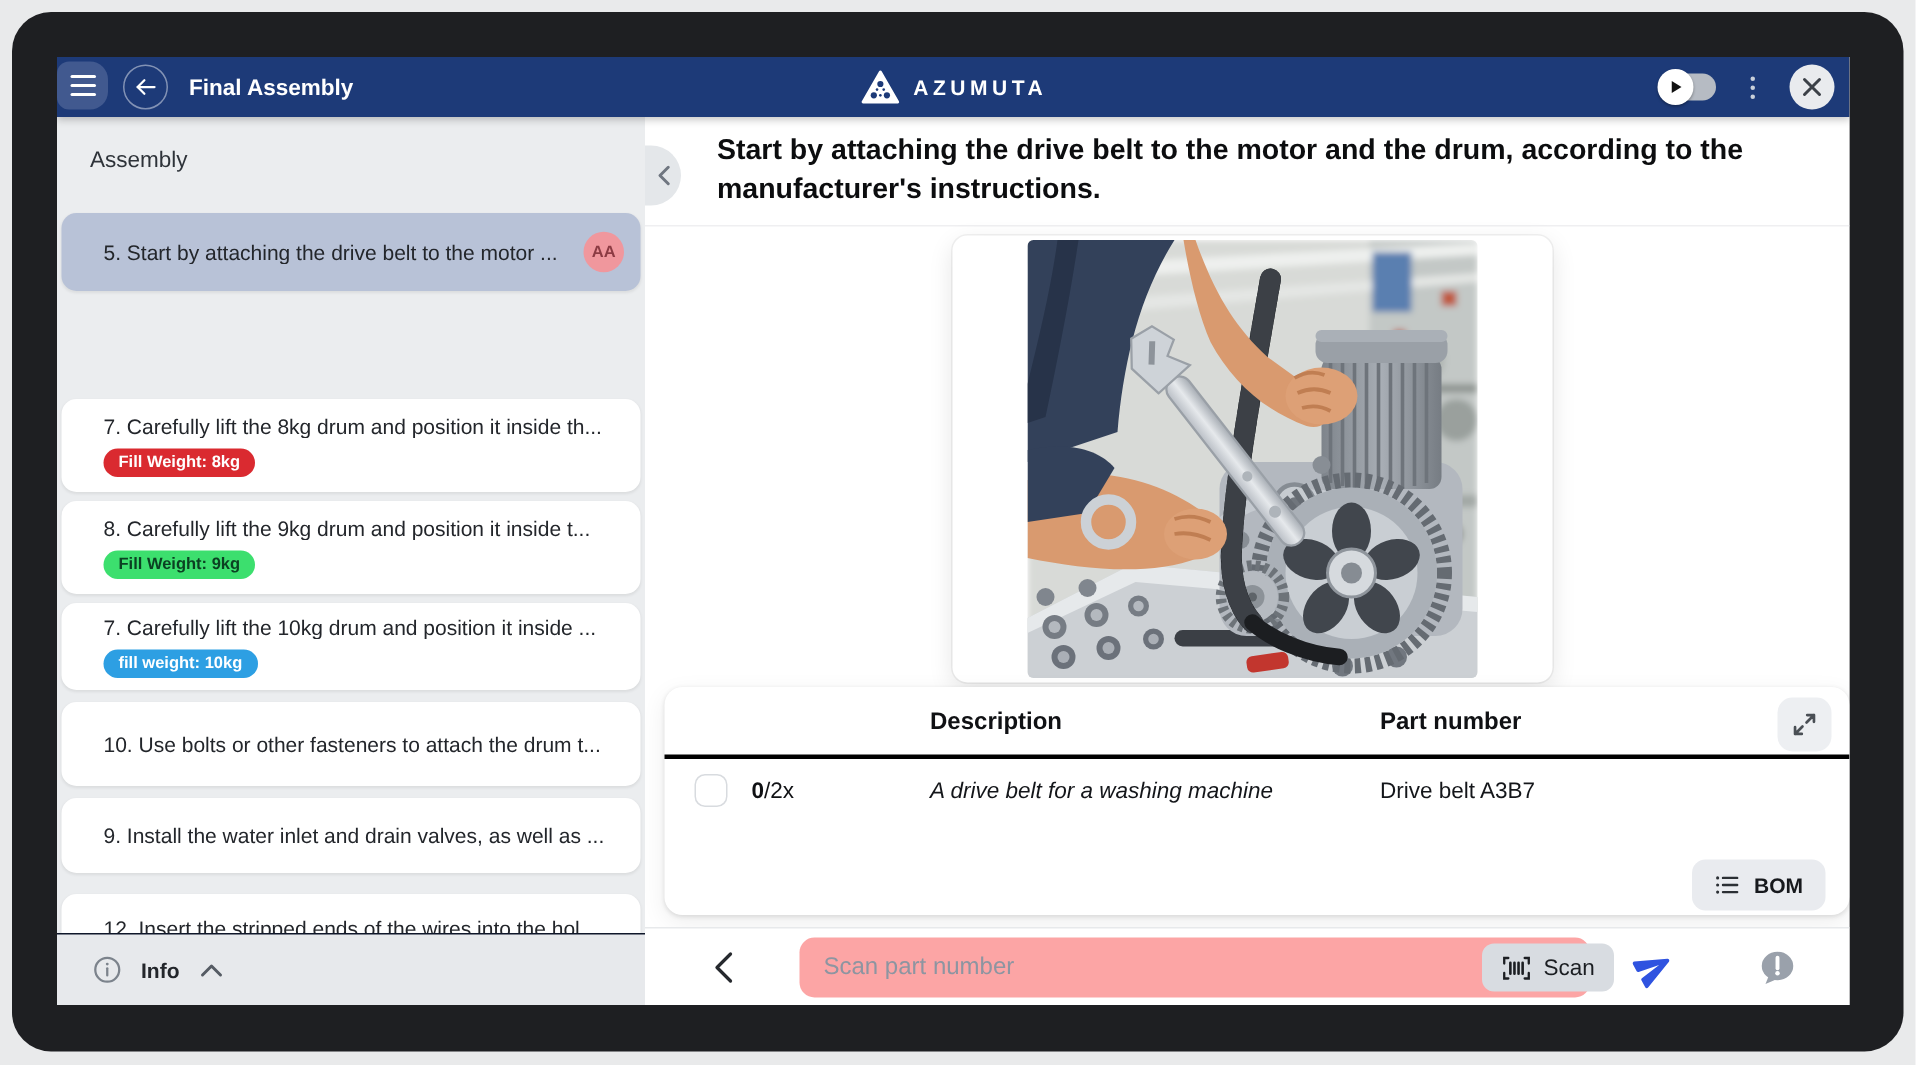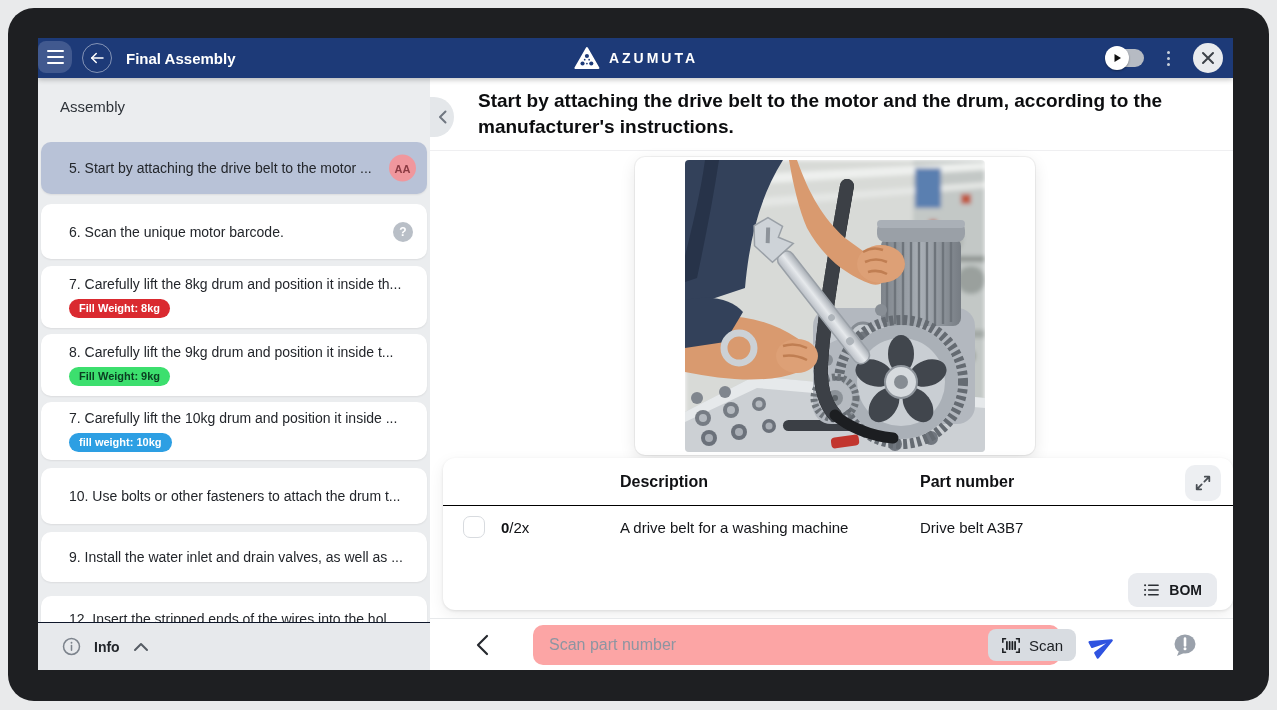--- a/index.html
+++ b/index.html
@@ -125,35 +125,35 @@
     background:#fff; border-radius:10px;
     box-shadow:0 0 0 1px rgba(0,0,0,.05), 0 5px 16px rgba(0,0,0,.10);
     display:flex; align-items:center; justify-content:center;
   }
   .photo { width:300px; height:292px; border-radius:4px; overflow:hidden; }
   .bom-card {
     position:absolute; left:13px; top:380px; width:790px; height:152px;
     background:#fff; border-radius:12px;
     box-shadow:0 1px 3px rgba(0,0,0,.10), 0 5px 16px rgba(0,0,0,.07);
   }
-  .bom-head { position:relative; height:48px; border-bottom:1px solid #000000; }
+  .bom-head { position:relative; height:48px; border-bottom:3px solid #000000; }
   .col-desc { position:absolute; left:177px; top:15px; font-size:16px; font-weight:700; color:#101114; }
   .col-part { position:absolute; left:477px; top:15px; font-size:16px; font-weight:700; color:#101114; }
   .expand-btn {
     position:absolute; right:12px; top:7px; width:36px; height:36px;
     background:#edeff2; border-radius:10px; display:grid; place-items:center; cursor:pointer;
   }
   .bom-row { position:relative; height:44px; }
   .checkbox {
     position:absolute; left:20px; top:10px; width:22px; height:22px;
     border:1.5px solid #d8dbdf; border-radius:7px; background:#fff; cursor:pointer;
   }
   .qty { position:absolute; left:58px; top:13px; font-size:15px; color:#101114; }
   .qty b { font-weight:700; }
-  .cell-desc { position:absolute; left:177px; top:13px; font-size:15px; color:#14161a; }
+  .cell-desc { position:absolute; left:177px; top:13px; font-size:15px; color:#14161a;font-style:italic; }
   .cell-part { position:absolute; left:477px; top:13px; font-size:15px; color:#14161a; }
   .bom-btn {
     position:absolute; right:16px; bottom:3px; height:34px;
     background:#e9ebef; border-radius:9px 9px 9px 9px;
     display:flex; align-items:center; gap:9px; padding:0 15px;
     font-size:14px; font-weight:600; color:#17191d; cursor:pointer;text-align:right;
   }
   
   .scanbar {
     position:absolute; left:0; right:0; bottom:0; height:52px;
@@ -227,24 +227,20 @@
       </div>
     </div>
   </div>
 
   <div class="sidebar">
     <div class="side-title">Assembly</div>
 
     <div class="card selected item-0">
       <span class="lbl">5. Start by attaching the drive belt to the motor ...</span>
       <span class="avatar">AA</span>
-    </div>
-    <div class="card item-1">
-      <span class="lbl">6. Scan the unique motor barcode.</span>
-      <span class="help-dot">?</span>
     </div>
     <div class="card item-2">
       <span class="lbl">7. Carefully lift the 8kg drum and position it inside th...</span>
       <span class="badge b-red">Fill Weight: 8kg</span>
     </div>
     <div class="card item-3">
       <span class="lbl">8. Carefully lift the 9kg drum and position it inside t...</span>
       <span class="badge b-green">Fill Weight: 9kg</span>
     </div>
     <div class="card item-4">

